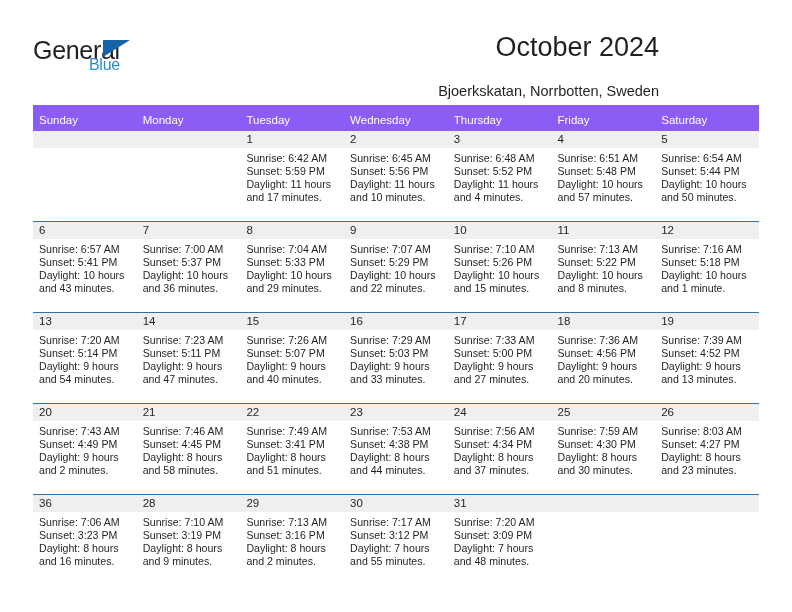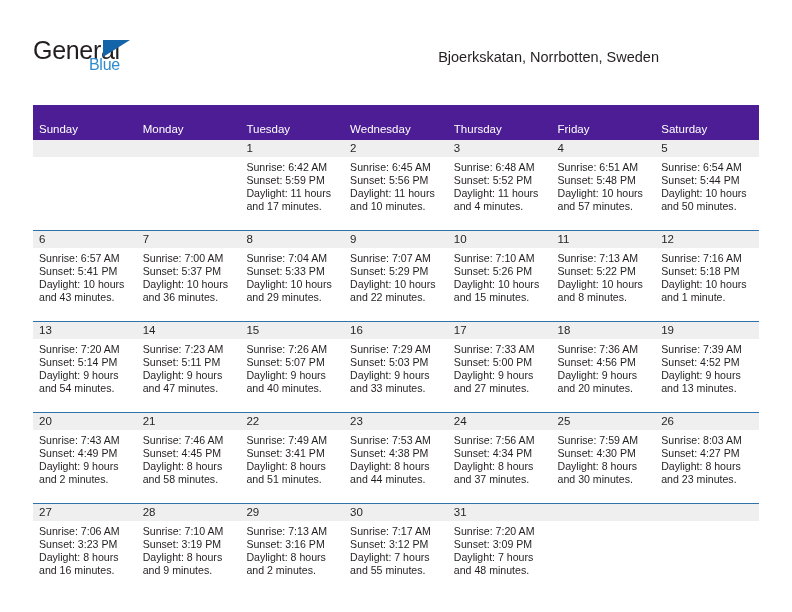--- a/index.html
+++ b/index.html
@@ -86,26 +86,26 @@
   
   .calendar {
     position: absolute;
     left: 33px;
     top: 105px;
     width: 726px;
     border-collapse: collapse;
     table-layout: fixed;
   }
   .calendar th {
-    background: #4c1d95;
+    background: #8b5cf6;
     color: #ffffff;
     font-size: 11.5px;
     font-weight: normal;
     text-align: left;
-    padding: 18px 0 5px 6px;
+    padding: 9px 0 5px 6px;
     height: 19px;
     box-sizing: border-box;
   }
   .calendar td {
     width: 103.7px;
     height: 90px;
     vertical-align: top;
     padding: 0;
     border-top: 1.4px solid #2f73ad;
     background: #ffffff;
@@ -144,20 +144,21 @@
 
 <div class="page">
 
   <div class="header">
     <div class="logo">
       <span class="logo-general">General</span>
       <span class="logo-triangle"></span>
       <span class="logo-blue">Blue</span>
     </div>
     <div class="title-block">
+      <div class="cal-title">October 2024</div>
       <div class="cal-subtitle">Bjoerkskatan, Norrbotten, Sweden</div>
     </div>
   </div>
 
   <table class="calendar">
     <thead>
       <tr id="weekday-row">
           <th>Sunday</th>
           <th>Monday</th>
           <th>Tuesday</th>
@@ -468,21 +469,21 @@
                 <div>Sunset: 4:27 PM</div>
                 <div>Daylight: 8 hours</div>
                 <div>and 23 minutes.</div>
               </div>
             </div>
           </td>
         </tr>
         <tr>
           <td>
             <div class="daycell">
-              <div class="daynum-band">27</div>
+              <div class="daynum-band">36</div>
               <div class="details">
                 <div>Sunrise: 7:06 AM</div>
                 <div>Sunset: 3:23 PM</div>
                 <div>Daylight: 8 hours</div>
                 <div>and 16 minutes.</div>
               </div>
             </div>
           </td>
           <td>
             <div class="daycell">

